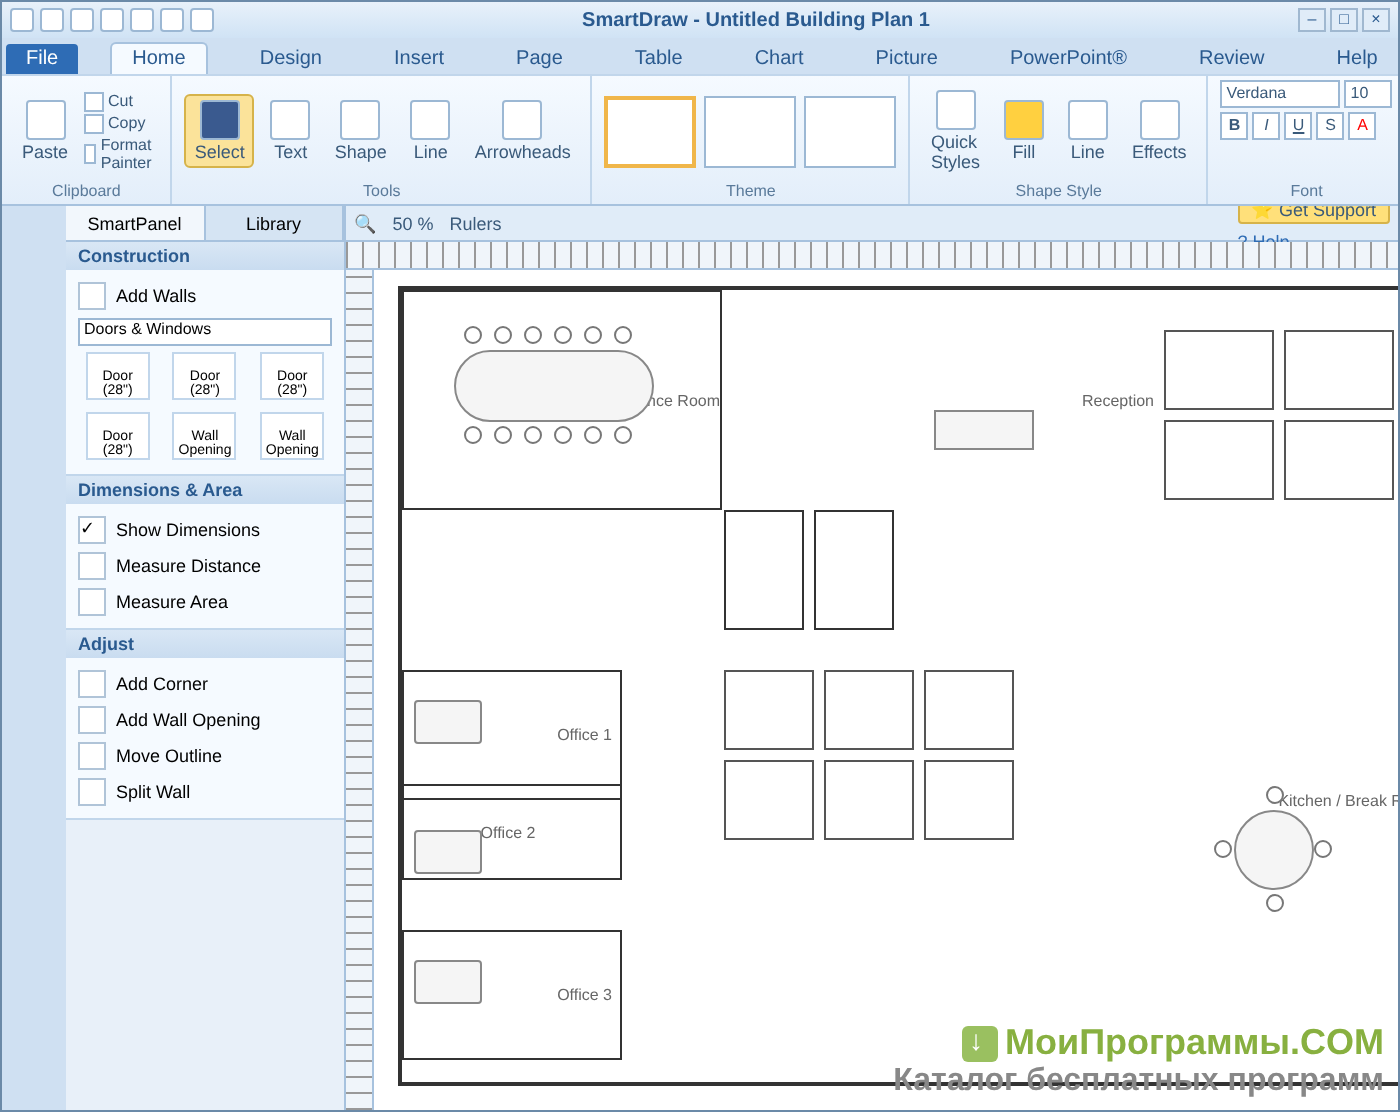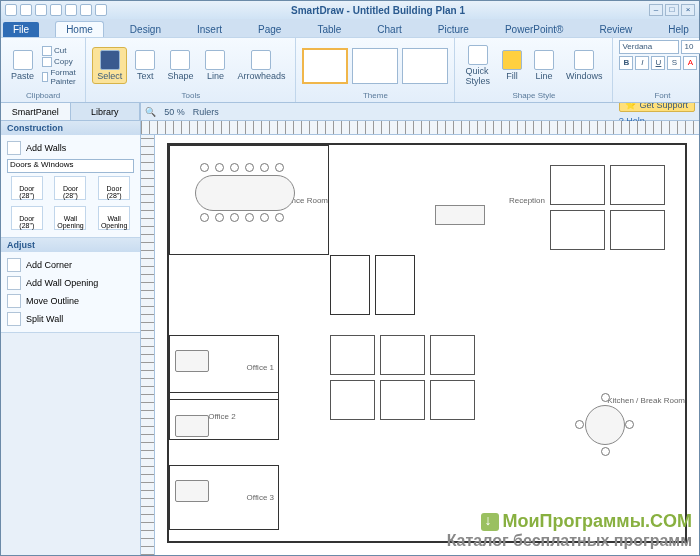--- a/index.html
+++ b/index.html
@@ -26,21 +26,21 @@
 .big-btn.sel { background: #fbe39a; border: 1px solid #d6b34a; border-radius: 3px; }
 .small-stack { display: flex; flex-direction: column; gap: 1px; font-size: 8px; }
 .small-btn { display: flex; align-items: center; gap: 2px; cursor: pointer; }
 .small-btn .dot { width: 10px; height: 10px; background: #fff; border: 1px solid #9cb8d4; }
 .theme-box { width: 46px; height: 36px; background: #fff; border: 1px solid #9cb8d4; }
 .theme-sel { border: 2px solid #f0b64a; }
 .font-row { display: flex; gap: 2px; }
 .font-sel { width: 60px; height: 14px; border: 1px solid #9cb8d4; background: #fff; font-size: 8px; padding: 0 2px; line-height: 12px; }
 .mini-btn { width: 14px; height: 14px; border: 1px solid #9cb8d4; background: #fff; font-size: 8px; text-align: center; line-height: 12px; }
 
-.workarea { flex: 1; display: flex; background: #4c1d95; overflow: hidden; }
+.workarea { flex: 1; display: flex; background: #4c1d95; overflow: hidden; margin-left: 32px; }
 .leftpanel { width: 140px; background: #e8f0f9; border-right: 1px solid #a7c2de; display: flex; flex-direction: column; font-size: 9px; }
 .lp-tabs { height: 18px; display: flex; border-bottom: 1px solid #a7c2de; }
 .lp-tab { flex: 1; text-align: center; line-height: 18px; background: #d5e4f3; border-right: 1px solid #a7c2de; cursor: pointer; }
 .lp-tab.active { background: #f2f7fc; }
 .lp-section { border-bottom: 1px solid #c1d6eb; }
 .lp-head { background: linear-gradient(#d9e7f5,#c9dcf0); padding: 2px 6px; font-size: 9px; color: #2a5a8f; font-weight: bold; }
 .lp-body { padding: 4px 6px; background: #f5faff; }
 .lp-item { display: flex; align-items: center; gap: 5px; padding: 2px 0; cursor: pointer; }
 .lp-item .pi { width: 14px; height: 14px; border: 1px solid #b0c4d8; background: #fff; }
 .door-row { display: flex; gap: 4px; justify-content: space-around; padding: 3px 0; }
@@ -175,21 +175,21 @@
         <div class="big-btn">
             <div class="ico" style="background:#ffd040"></div>
             <span>Fill</span>
           </div>
         <div class="big-btn">
             <div class="ico"></div>
             <span>Line</span>
           </div>
         <div class="big-btn">
             <div class="ico"></div>
-            <span>Windows</span>
+            <span>Effects</span>
           </div>
       </div>
       <div class="rgroup-label">Shape Style</div>
     </div>
 
     <div class="rgroup">
       <div class="rgroup-body" style="flex-direction:column;gap:2px;align-items:flex-start">
         <div class="font-row">
           <div class="font-sel">Verdana</div>
           <div class="font-sel" style="width:24px">10</div>
@@ -241,20 +241,37 @@
             <div class="door">
                 <span>Wall Opening</span>
               </div>
             <div class="door">
                 <span>Wall Opening</span>
               </div>
           </div>
         </div>
       </div>
 
+      <div class="lp-section">
+        <div class="lp-head">Dimensions &amp; Area</div>
+        <div class="lp-body">
+          <div class="lp-item">
+              <div class="pi">✓</div>
+              <span>Show Dimensions</span>
+            </div>
+          <div class="lp-item">
+              <div class="pi"></div>
+              <span>Measure Distance</span>
+            </div>
+          <div class="lp-item">
+              <div class="pi"></div>
+              <span>Measure Area</span>
+            </div>
+        </div>
+      </div>
 
       <div class="lp-section">
         <div class="lp-head">Adjust</div>
         <div class="lp-body">
           <div class="lp-item">
               <div class="pi"></div>
               <span>Add Corner</span>
             </div>
           <div class="lp-item">
               <div class="pi"></div>

